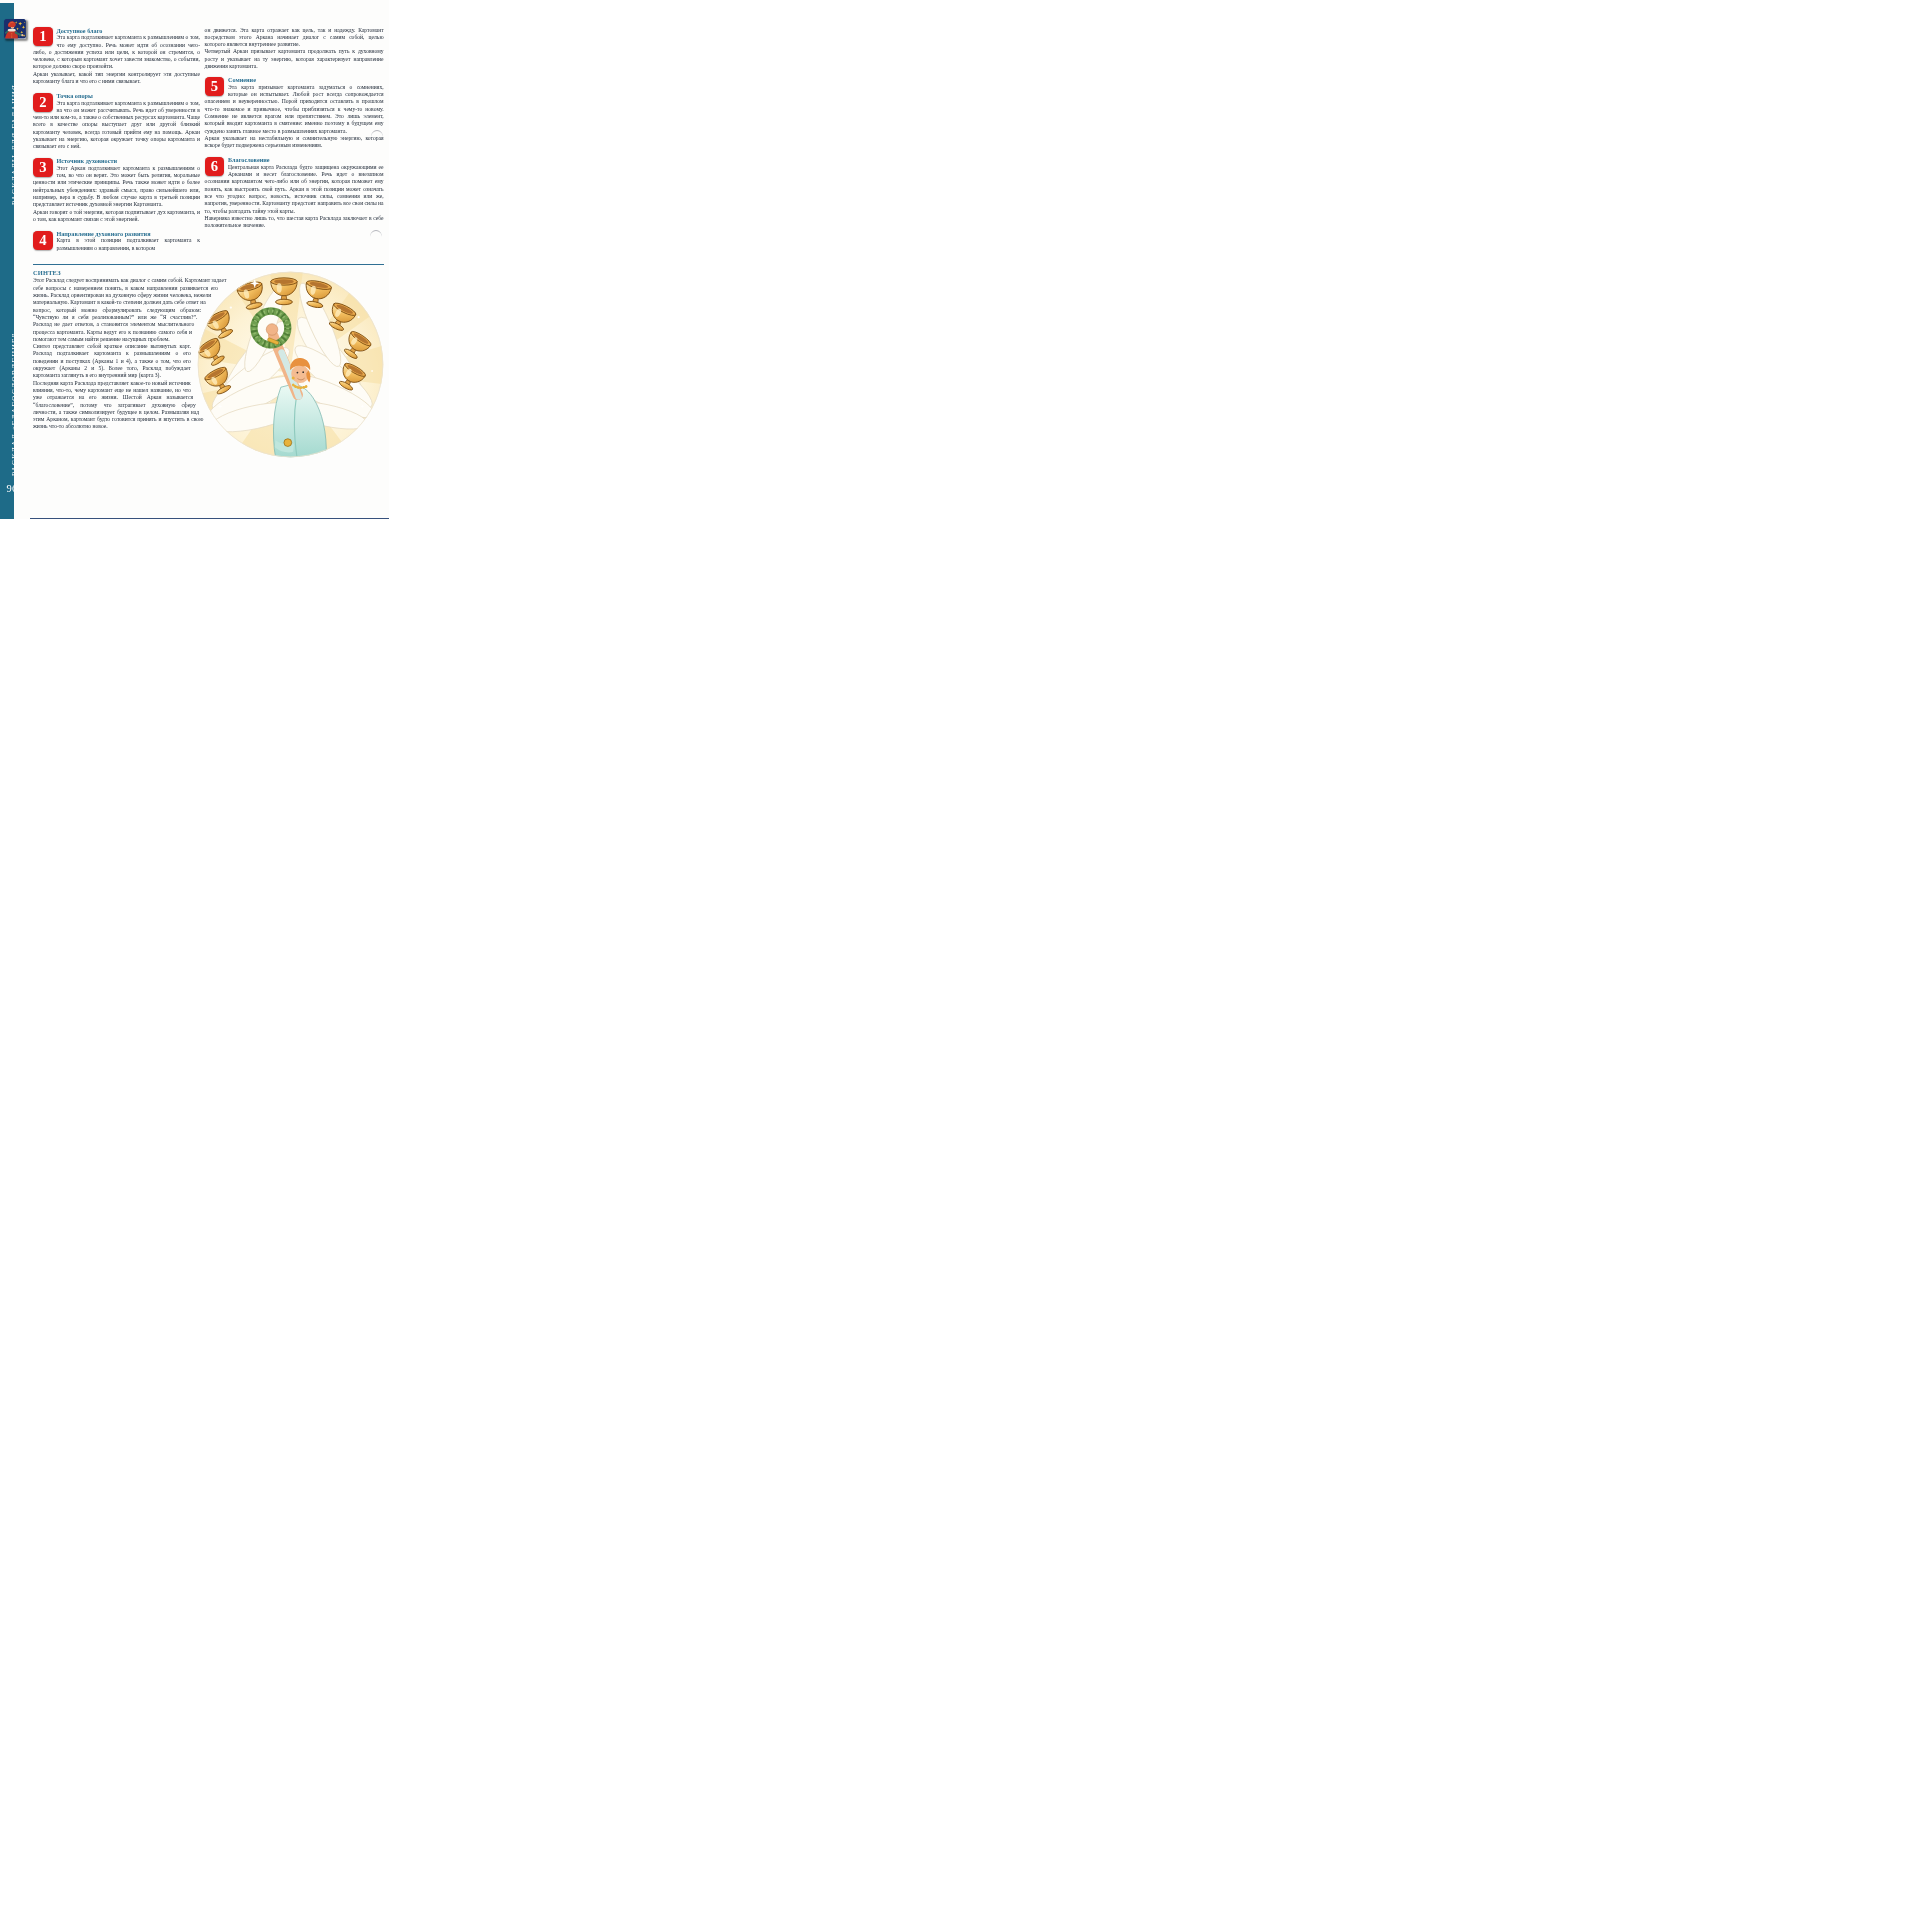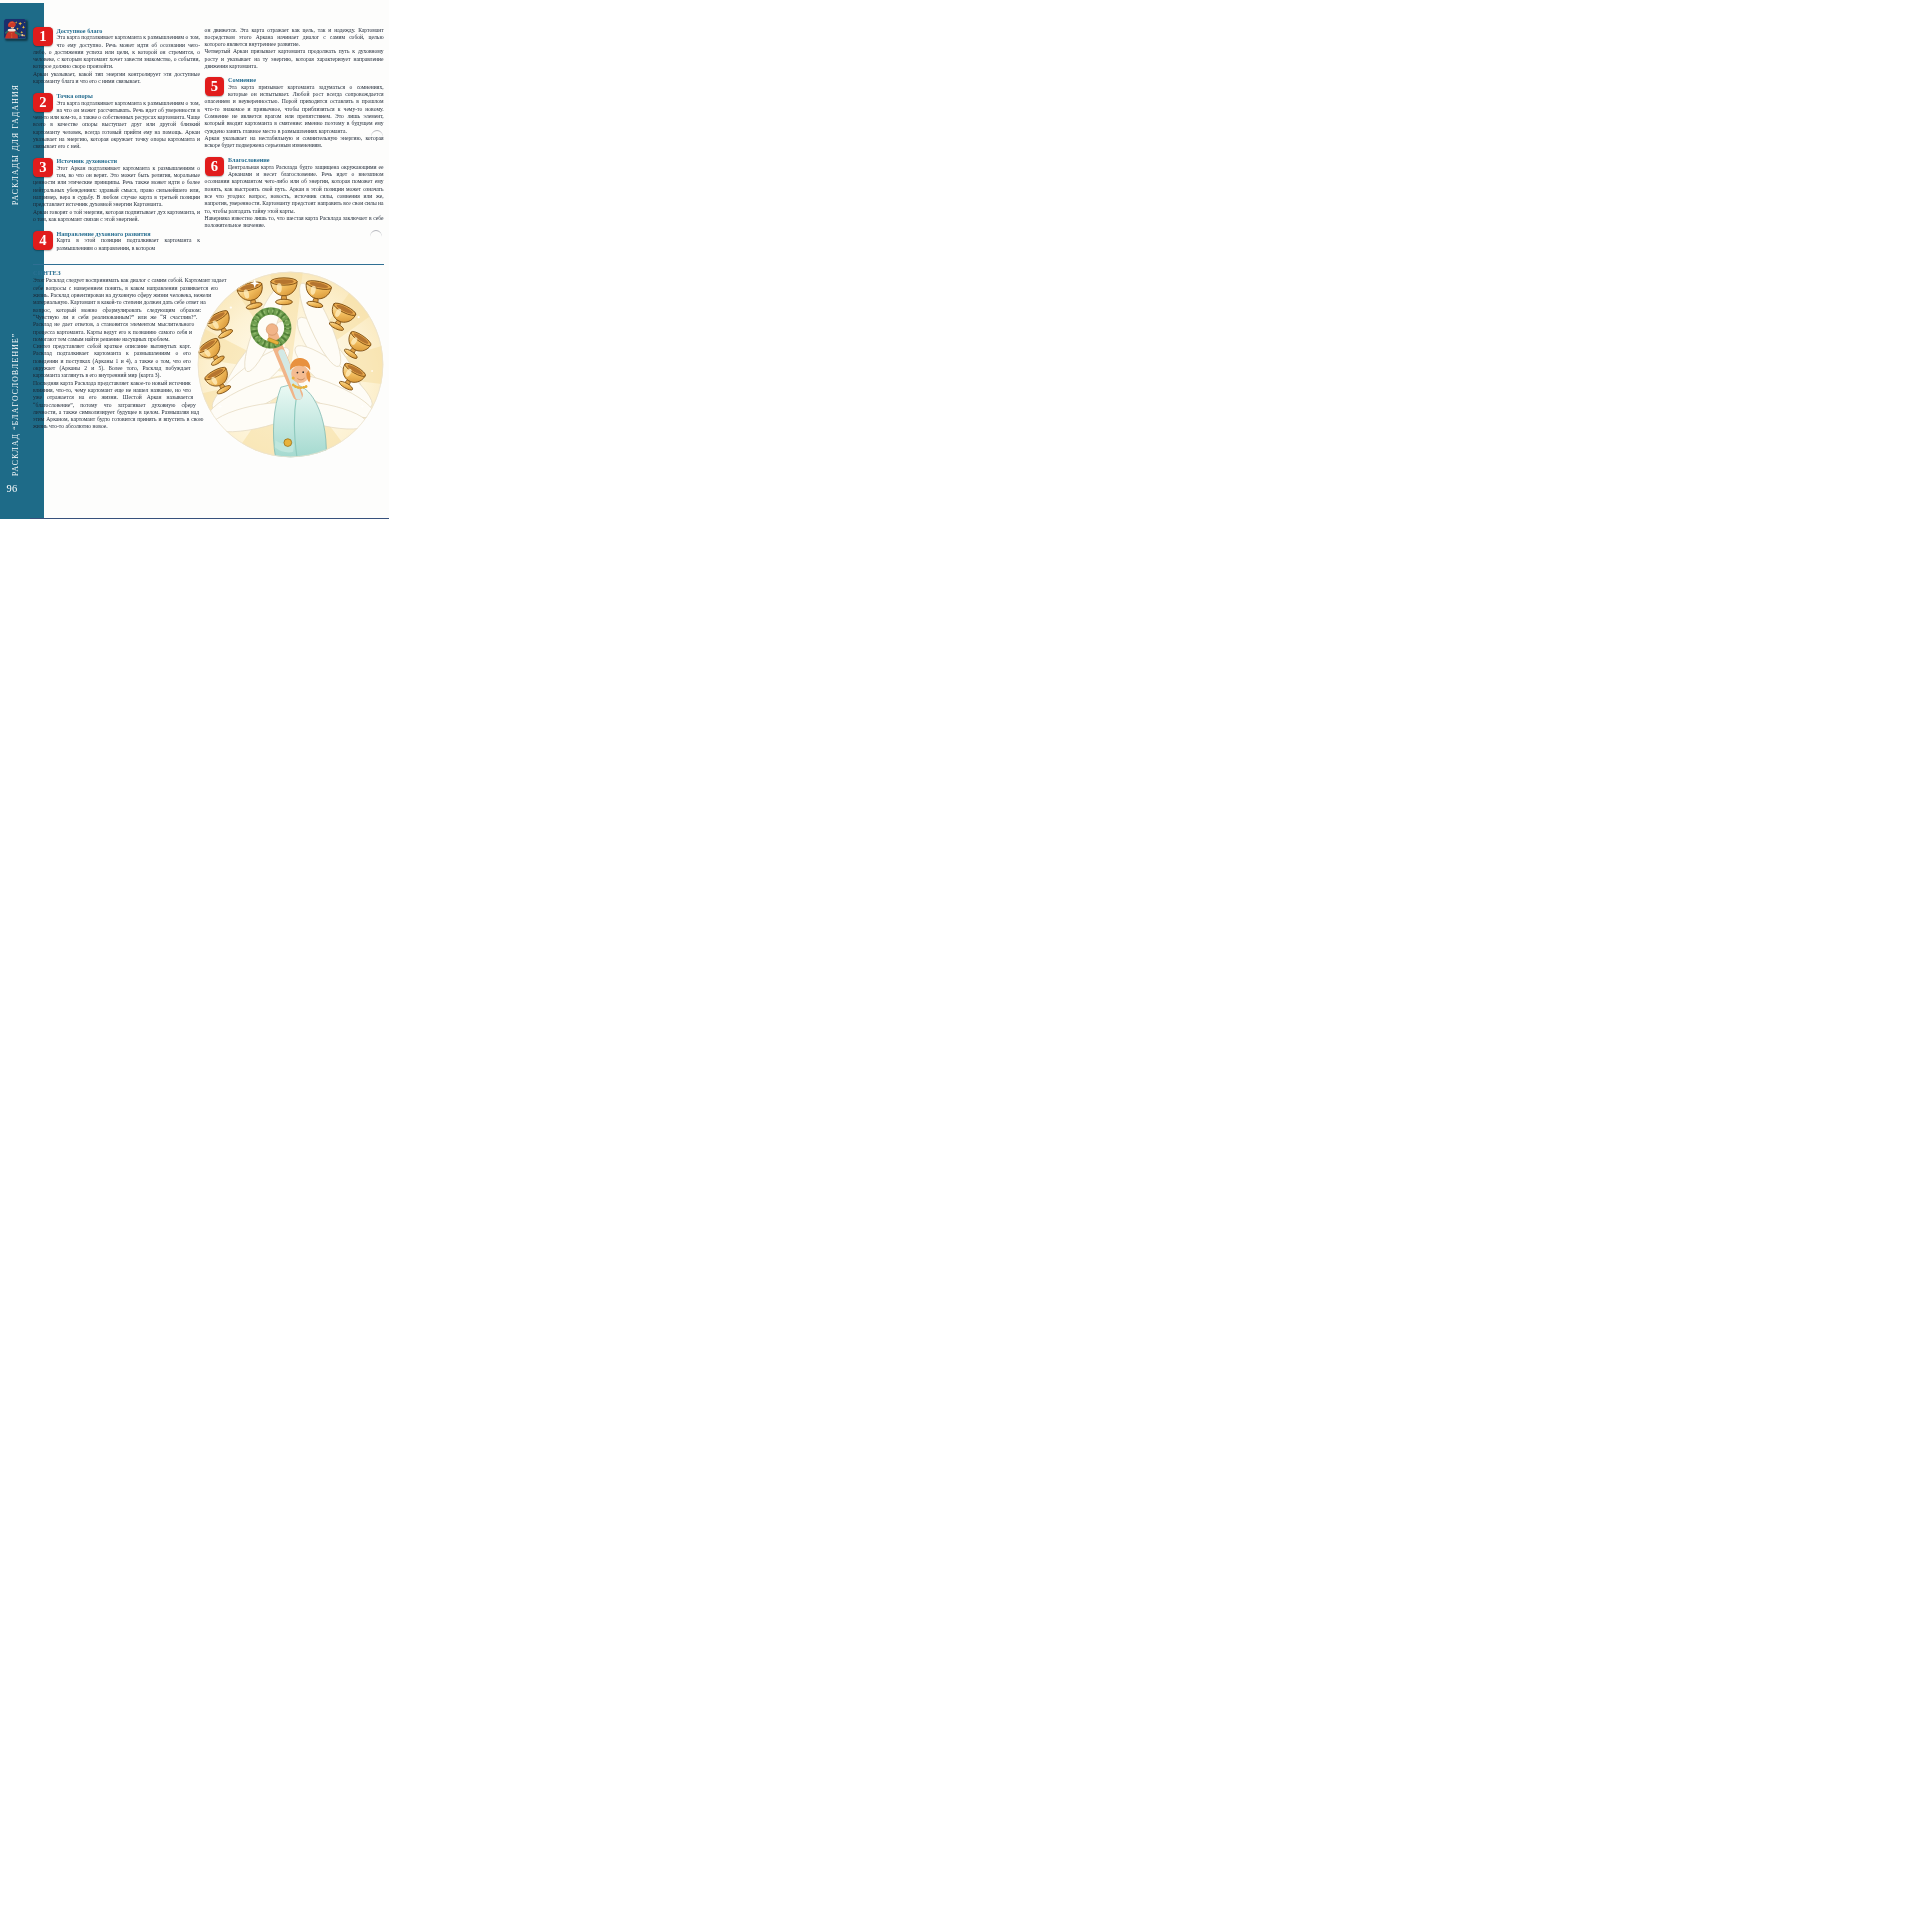--- a/index.html
+++ b/index.html
@@ -4,21 +4,21 @@
 <style>
   html,body { margin:0; padding:0; background:#ffffff; }
   #page {
     position:relative; width:389px; height:519px;
     background:#fdfdfc; overflow:hidden;
     font-family:"Liberation Serif", serif;
     color:#1c2634;
   }
   
   #sidebar {
-    position:absolute; left:0; top:3.1px; bottom:0; width:44px;
+    position:absolute; left:0; top:3.1px; bottom:0; width:14px;
     background:#1e6b88;
     text-decoration:underline;
   }
   .vtext {
     position:absolute; white-space:nowrap; color:#ffffff;
     font-family:"Liberation Serif", serif; font-size:7.7px; letter-spacing:1.2px;
     transform:rotate(-90deg); transform-origin:0 0; font-weight:500;
   }
   #sidebar-title-top    { left:10.8px; top:202px; }
   #sidebar-title-bottom { left:10.8px; top:473px; }

